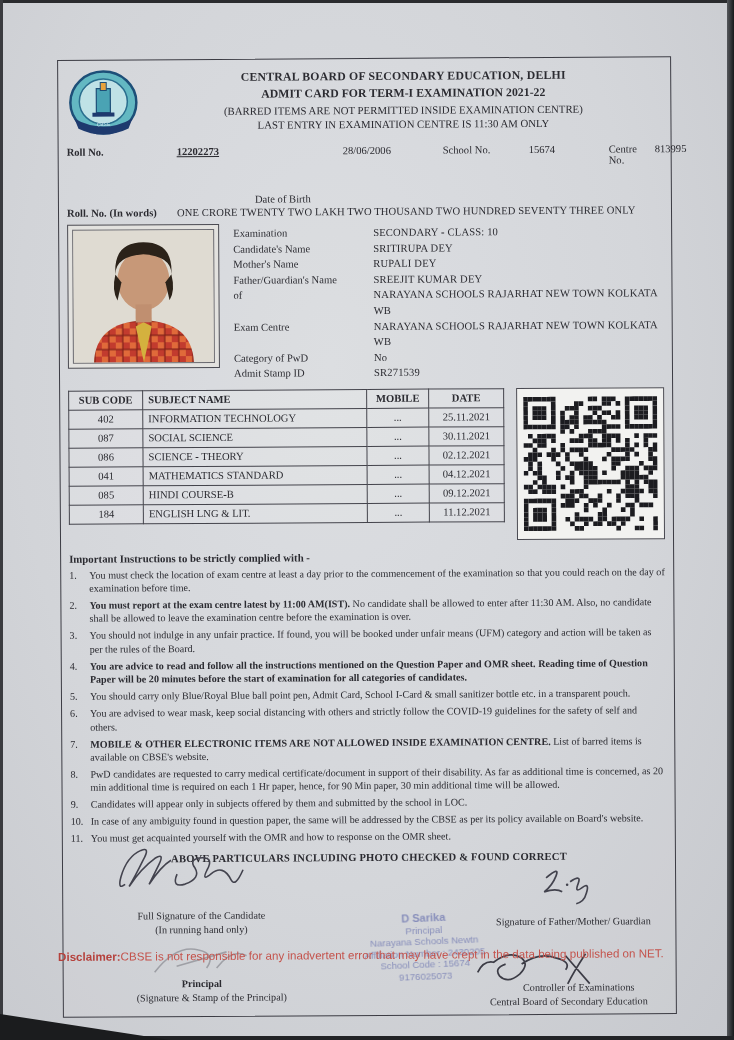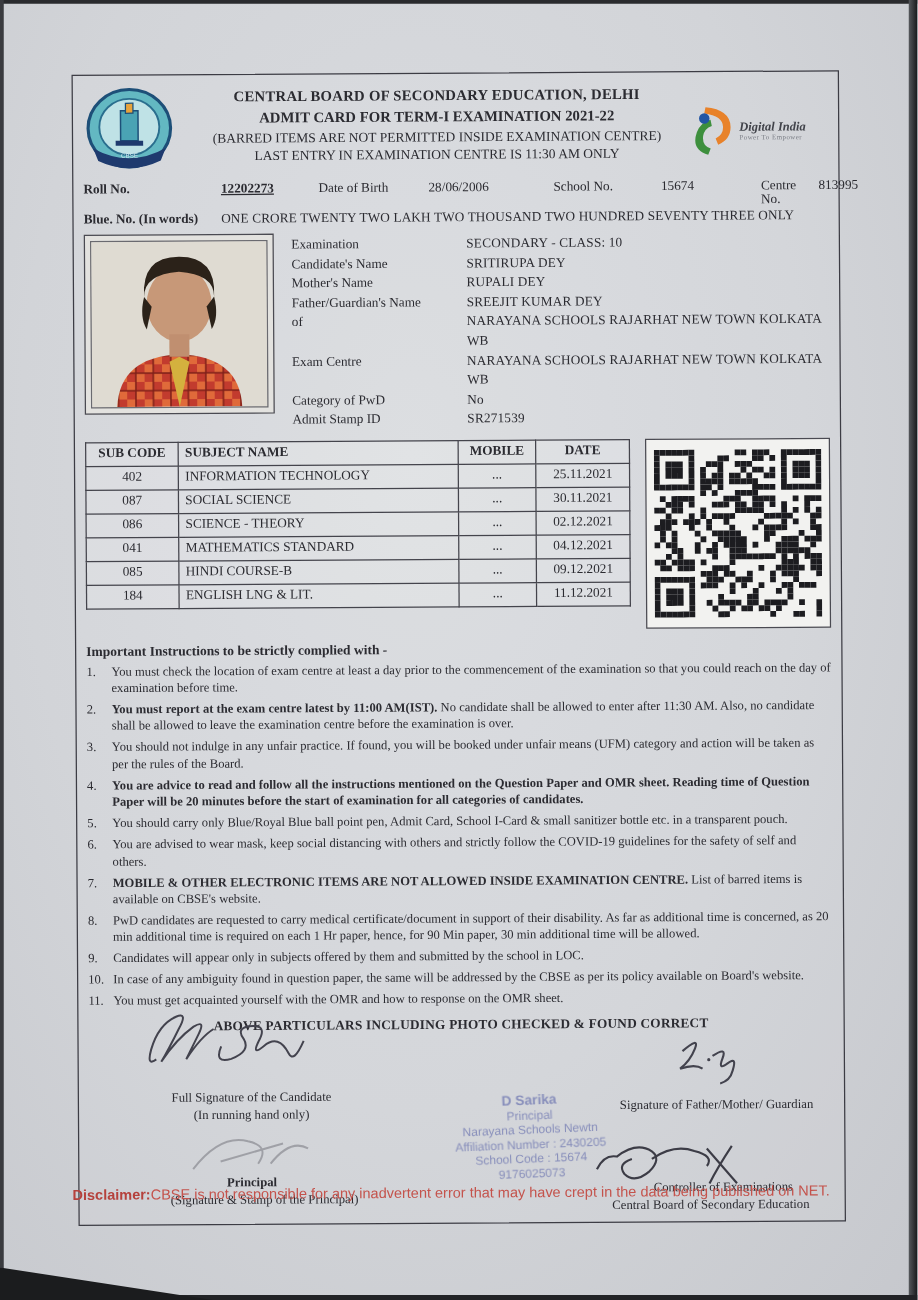--- a/index.html
+++ b/index.html
@@ -25,21 +25,21 @@
   .t3 { font-size:10.8px; margin-top:3px; }
   .t4 { font-size:10.8px; margin-top:2px; }
   .di-logo { flex:0 0 108px; width:108px; display:flex; align-items:center; padding-top:18px; }
   .di-text { margin-left:3px; }
   .di-name { font-style:italic; font-weight:bold; font-size:10px; color:#41434a; }
   .di-tag { font-size:5.5px; color:#7a7d85; letter-spacing:.4px; }
 
   
   .rollrow { display:flex; font-size:10.6px; margin-top:6px; }
   .rl { font-weight:bold; }
-  .r-l1{flex:0 0 110px;} .r-v1{flex:0 0 78px; font-weight:bold;text-decoration:underline;} .r-l2{flex:0 0 88px;} .r-v2{flex:0 0 100px;}
+  .r-l1{flex:0 0 110px;} .r-v1{flex:0 0 78px; font-weight:bold;text-decoration:underline;} .r-l2{flex:0 0 88px;margin-top:48px;} .r-v2{flex:0 0 100px;}
   .r-l3{flex:0 0 86px;} .r-v3{flex:0 0 48px;} .r-l4{flex:0 0 78px;padding-left:32px;} .r-v4{flex:1;}
   .rollrow2 { display:flex; font-size:10.6px; margin-top:2px; }
   .rw-l{flex:0 0 110px; font-weight:bold;} .rw-v{flex:1; letter-spacing:.1px;}
 
   
   .details { display:flex; margin-top:6px; }
   .photo-frame { flex:0 0 152px; width:152px; height:144px; border:1.4px solid #4a4a52; padding:4px; background:#e3e2df; }
   .photo-inner { width:100%; height:100%; border:1px solid #6a6a70; background:#dcd9d3; }
   .dlist { flex:1; padding-left:14px; padding-top:2px; font-size:10.6px; }
   .drow { display:flex; line-height:15.6px; }
@@ -100,45 +100,34 @@
         <rect x="26" y="44" width="22" height="4" fill="#1e3a6e"></rect>
         <path d="M8 50 Q37 66 66 50 L62 60 Q37 72 12 60 Z" fill="#1e3a6e"></path>
         <text x="37" y="57.5" font-size="5" fill="#cfe4ef" text-anchor="middle" font-family="Liberation Sans,sans-serif">CBSE</text>
       </svg>
       <div class="hdr-center">
         <div class="t1">CENTRAL BOARD OF SECONDARY EDUCATION, DELHI</div>
         <div class="t2">ADMIT CARD FOR TERM-I EXAMINATION 2021-22</div>
         <div class="t3">(BARRED ITEMS ARE NOT PERMITTED INSIDE EXAMINATION CENTRE)</div>
         <div class="t4">LAST ENTRY IN EXAMINATION CENTRE IS 11:30 AM ONLY</div>
       </div>
-      <div class="di-logo">
-        <svg width="34" height="46" viewBox="0 0 34 46">
-          <path d="M10 4 Q30 6 30 20 Q30 30 20 34 L18 29 Q24 26 24 20 Q24 11 9 9 Z" fill="#e8822a"></path>
-          <path d="M12 42 Q-2 38 3 24 Q6 16 14 14 L15 19 Q9 21 8 27 Q7 35 14 37 Z" fill="#3d8f3d"></path>
-          <circle cx="9" cy="13" r="4.2" fill="#2255a4"></circle>
-        </svg>
-        <div class="di-text">
-          <div class="di-name">Digital India</div>
-          <div class="di-tag">Power To Empower</div>
-        </div>
-      </div>
     </div>
 
     <div class="rollrow">
       <span class="rl r-l1">Roll No.</span>
       <span class="r-v1">12202273</span>
       <span class="r-l2">Date of Birth</span>
       <span class="r-v2">28/06/2006</span>
       <span class="r-l3">School No.</span>
       <span class="r-v3">15674</span>
       <span class="r-l4">Centre No.</span>
       <span class="r-v4">813995</span>
     </div>
     <div class="rollrow2">
-      <span class="rw-l">Blue. No. (In words)</span>
+      <span class="rw-l">Roll. No. (In words)</span>
       <span class="rw-v">ONE CRORE TWENTY TWO LAKH TWO THOUSAND TWO HUNDRED SEVENTY THREE ONLY</span>
     </div>
 
     <div class="details">
       <div class="photo-frame">
         <div class="photo-inner">
           <svg width="100%" height="100%" viewBox="0 0 140 132" preserveAspectRatio="none">
             <rect width="140" height="132" fill="#dfdbd2"></rect>
             <defs>
               <pattern id="chk" width="14" height="14" patternUnits="userSpaceOnUse">

